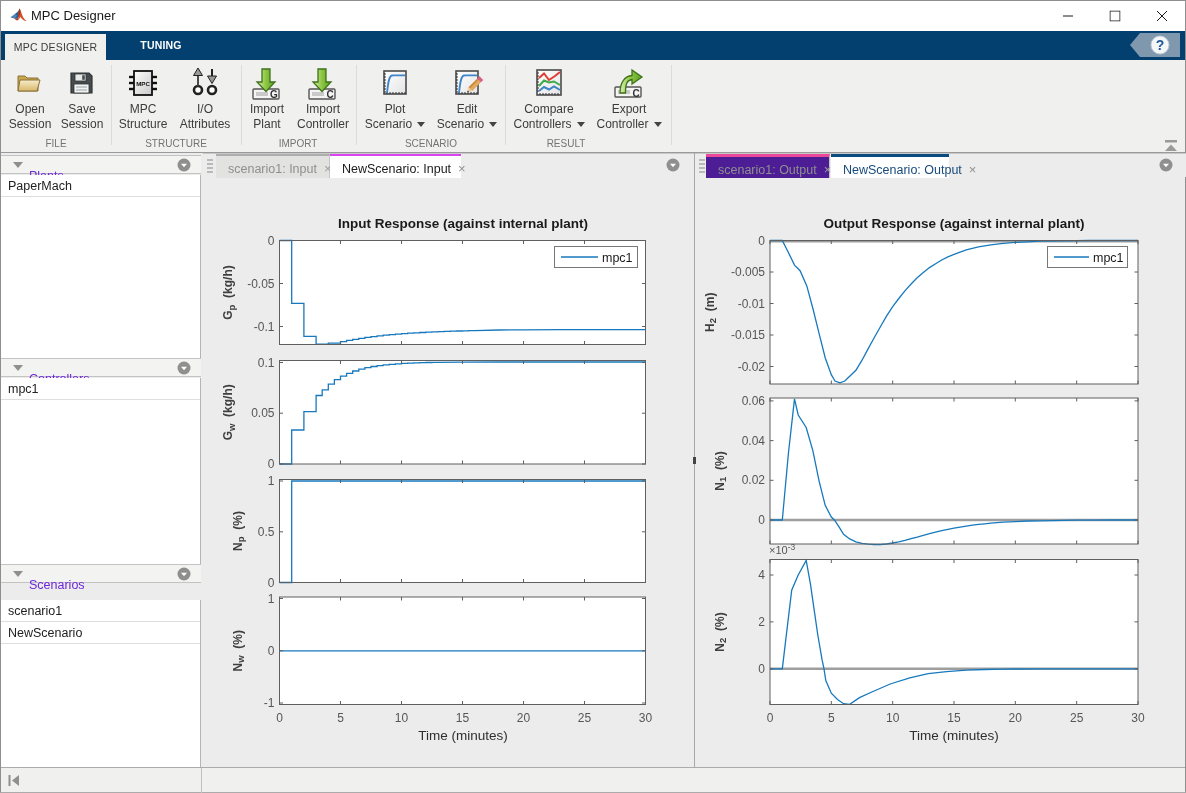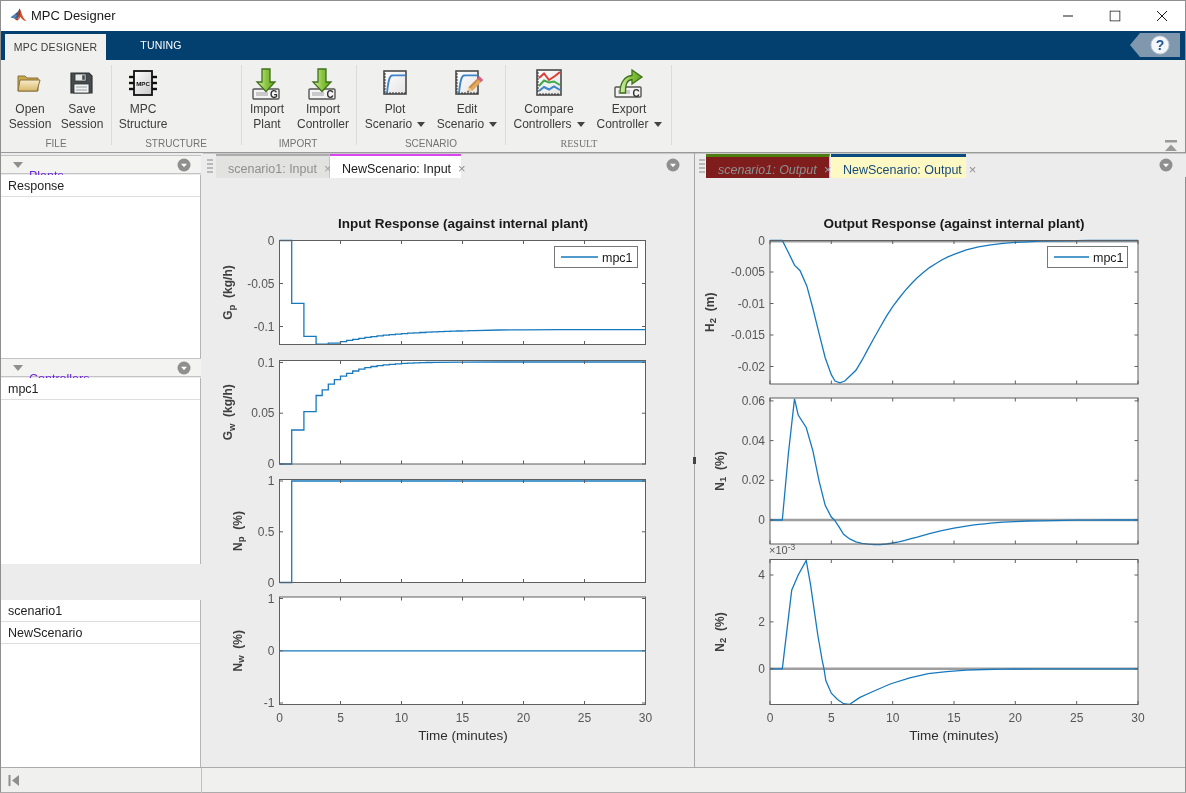--- a/index.html
+++ b/index.html
@@ -8,21 +8,21 @@
 #titlebar { position:absolute; left:0; top:0; width:100%; height:30px; background:#ffffff; }
 #titlebar .logo { position:absolute; left:9px; top:7px; }
 #titlebar .ttl { position:absolute; left:30px; top:7px; font-size:13px; color:#1a1a1a; }
 .wbtn { position:absolute; top:0; width:46px; height:30px; }
 .wbtn svg { position:absolute; left:50%; top:50%; transform:translate(-50%,-50%); }
 
 #stripe { position:absolute; left:0; top:30px; width:100%; height:29px; background:#03406f; }
 #stripe .atab { position:absolute; left:4px; top:3px; width:101px; height:26px; background:#f0f0ee; color:#3b3b3b;
   font-size:10.5px; letter-spacing:0.2px; text-align:center; line-height:26px; white-space:nowrap; }
 #stripe .itab { position:absolute; left:105px; top:0; width:110px; height:40px; color:#ffffff;
-  font-size:10.5px; letter-spacing:0.2px; text-align:center; line-height:29px; }
+  font-size:10.5px; letter-spacing:0.2px; text-align:center; line-height:29px;font-weight:bold; }
 #stripe .help { position:absolute; right:5px; top:2px; }
 
 #ribbon { position:absolute; left:0; top:59px; width:100%; height:93px; background:#f0f0ee; border-bottom:1px solid #9a9a9a; }
 .rbtn { position:absolute; top:7px; width:90px; text-align:center; }
 .ricon { height:35px; }
 .ricon svg { display:block; margin:-1px auto 0; }
 .rlab { font-size:12px; color:#3c3c3c; line-height:14.5px; margin-top:1px; }
 .dd { display:inline-block; width:0; height:0; border-left:4px solid transparent; border-right:4px solid transparent;
   border-top:5px solid #444; margin-left:5px; vertical-align:middle; }
 .rsep { position:absolute; top:5px; width:1px; height:80px; background:#dcdcdc; }
@@ -135,20 +135,33 @@
               <line x1="3" y1="23" x2="8" y2="23" stroke-width="2.4"></line>
 <line x1="26" y1="11" x2="31" y2="11" stroke-width="2.4"></line>
               <line x1="26" y1="17" x2="31" y2="17" stroke-width="2.4"></line>
               <line x1="26" y1="23" x2="31" y2="23" stroke-width="2.4"></line>
             </g>
 <rect x="8" y="5" width="18" height="24" fill="url(#cg)" stroke="#111111" stroke-width="1.8"></rect>
 <text x="17" y="19.8" text-anchor="middle" font-family="Liberation Sans, sans-serif" font-size="6.2" font-weight="bold" fill="#111111">MPC</text>
 </svg>
         </div>
         <div class="rlab">MPC<br>Structure</div>
+      </div>
+<div class="rbtn" style="left:159px;">
+        <div class="ricon">
+          <svg width="34" height="34" viewBox="0 0 34 34">
+<circle cx="10" cy="24" r="4" stroke-width="2.6" fill="#ffffff" stroke="#222222"></circle>
+<circle cx="24" cy="24" r="4" stroke-width="2.6" fill="#ffffff" stroke="#222222"></circle>
+<line x1="10" y1="19.7" x2="10" y2="8.5" stroke="#4a4a4a" stroke-width="2"></line>
+<line x1="24" y1="3" x2="24" y2="10" stroke="#222222" stroke-width="2"></line>
+<path d="M10 2 L14.5 9.5 L5.5 9.5 Z" fill="#9a9a9a" stroke="#222222" stroke-width="1"></path>
+<path d="M24 17.5 L28.5 10 L19.5 10 Z" fill="#9a9a9a" stroke="#222222" stroke-width="1"></path>
+</svg>
+        </div>
+        <div class="rlab">I/O<br>Attributes</div>
       </div>
 <div class="rbtn" style="left:221px;">
         <div class="ricon">
           <svg width="34" height="34" viewBox="0 0 34 34">
 <defs>
               <linearGradient id="agG" x1="0" y1="0" x2="1" y2="0">
 <stop offset="0" stop-color="#d6edb4"></stop>
                 <stop offset="0.5" stop-color="#8cc63f"></stop>
                 <stop offset="1" stop-color="#5da028"></stop>
               </linearGradient>
@@ -293,21 +306,21 @@
 <path d="M8 27 C8 16 13 10 20 9.5 L20 4 L30 11 L20 18 L20 13.5 C15 14 13.5 18 13.5 27 Z" fill="url(#eg)" stroke="#3e7219" stroke-width="1.3"></path>
 <text x="24" y="31" text-anchor="middle" font-family="Liberation Sans, sans-serif" font-size="10" font-weight="bold" fill="#333333">C</text>
 </svg>
         </div>
         <div class="rlab">Export<br>Controller<span class="dd"></span></div>
       </div>
     <div class="rgrp" style="left:-15px;">FILE</div>
 <div class="rgrp" style="left:105px;">STRUCTURE</div>
 <div class="rgrp" style="left:227px;">IMPORT</div>
 <div class="rgrp" style="left:360px;">SCENARIO</div>
-<div class="rgrp" style="left:508px;font-family:Liberation Serif, serif;">RESULT</div>
+<div class="rgrp" style="left:495px;">RESULT</div>
     <div id="ribcollapse"><svg width="16" height="12" viewBox="0 0 16 12">
           <rect x="2" y="0" width="12" height="2.5" fill="#9a9a9a"></rect>
           <path d="M8 4.5 L14 11 L2 11 Z" fill="#9a9a9a"></path>
         </svg></div>
   </div>
   <div id="main">
 
     <div class="tabbar" style="left:202px; width:491px; background:#ececec; border-top:1px solid #c8c8c8;">
       <svg class="grip" style="left:3px;" width="8" height="16" viewBox="0 0 8 16">
         <g stroke="#a8a8a8" stroke-width="1.5">
@@ -327,50 +340,58 @@
 
     <div class="tabbar" style="left:694px; width:492px; background:#ececec; border-top:1px solid #c8c8c8;">
       <svg class="grip" style="left:3px;" width="8" height="16" viewBox="0 0 8 16">
         <g stroke="#a8a8a8" stroke-width="1.5">
             <line x1="1" y1="2" x2="7" y2="2"></line>
             <line x1="1" y1="6" x2="7" y2="6"></line>
             <line x1="1" y1="10" x2="7" y2="10"></line>
             <line x1="1" y1="14" x2="7" y2="14"></line>
           </g>
         </svg>
-      <div class="dtab" style="left:11px; width:124px; background:#7f1d1d; border-top:3px solid #4d7c0f; border-right:1px solid #c6c6c6; color:#8f8f8f;font-style:italic;">scenario1: Output<span class="tx" style="color:#9f9f9f">×</span></div>
-      <div class="dtab" style="left:136px; width:135px; background:#fef9c3; border-top:3px solid #0b4c80; color:#174a7c;">NewScenario: Output<span class="tx" style="color:#8f8f8f">×</span></div>
+      <div class="dtab" style="left:11px; width:124px; background:#4c1d95; border-top:3px solid #ec4899; border-right:1px solid #c6c6c6; color:#8f8f8f;">scenario1: Output<span class="tx" style="color:#9f9f9f">×</span></div>
+      <div class="dtab" style="left:136px; width:118px; background:#ffffff; border-top:3px solid #0b4c80; color:#174a7c;">NewScenario: Output<span class="tx" style="color:#8f8f8f">×</span></div>
       <span class="circbtn" style="right:14px;"><svg width="14" height="14" viewBox="0 0 14 14">
             <circle cx="7" cy="7" r="6.5" fill="#8f8f8f"></circle>
             <path d="M4 5.7 L10 5.7 L7 9.2 Z" fill="#ffffff"></path>
           </svg></span>
     </div>
 
     <div class="sbh" style="top:2px;">
 <span class="sbtri"></span>
         <span class="sbname">Plants</span>
 <span class="sbcirc"><svg width="14" height="14" viewBox="0 0 14 14">
             <circle cx="7" cy="7" r="6.5" fill="#8f8f8f"></circle>
             <path d="M4 5.7 L10 5.7 L7 9.2 Z" fill="#ffffff"></path>
           </svg></span>
 </div>
     <div class="sblist" style="top:22px; height:183px;">
-      <div class="sbitem">Response</div>
+      <div class="sbitem">PaperMach</div>
     </div>
     <div class="sbh" style="top:205px;">
 <span class="sbtri"></span>
         <span class="sbname">Controllers</span>
 <span class="sbcirc"><svg width="14" height="14" viewBox="0 0 14 14">
             <circle cx="7" cy="7" r="6.5" fill="#8f8f8f"></circle>
             <path d="M4 5.7 L10 5.7 L7 9.2 Z" fill="#ffffff"></path>
           </svg></span>
 </div>
     <div class="sblist" style="top:225px; height:186px;">
       <div class="sbitem">mpc1</div>
     </div>
+    <div class="sbh" style="top:411px;">
+<span class="sbtri"></span>
+        <span class="sbname">Scenarios</span>
+<span class="sbcirc"><svg width="14" height="14" viewBox="0 0 14 14">
+            <circle cx="7" cy="7" r="6.5" fill="#8f8f8f"></circle>
+            <path d="M4 5.7 L10 5.7 L7 9.2 Z" fill="#ffffff"></path>
+          </svg></span>
+</div>
     <div class="sblist" style="top:431px; height:183px;margin-top:16px;">
       <div class="sbitem">scenario1</div>
       <div class="sbitem">NewScenario</div>
     </div>
 
     <div class="vsplit" style="left:693px;"></div>
     <div style="position:absolute; left:692px; top:304px; width:3px; height:7px; background:#444;"></div>
   </div>
   <svg width="1186" height="793" viewBox="0 0 1186 793" style="position:absolute;left:0;top:0;" font-family="Liberation Sans, sans-serif">
 <text x="462" y="227" text-anchor="middle" font-size="13.5" font-weight="bold" fill="#1a1a1a">Input Response (against internal plant)</text>

